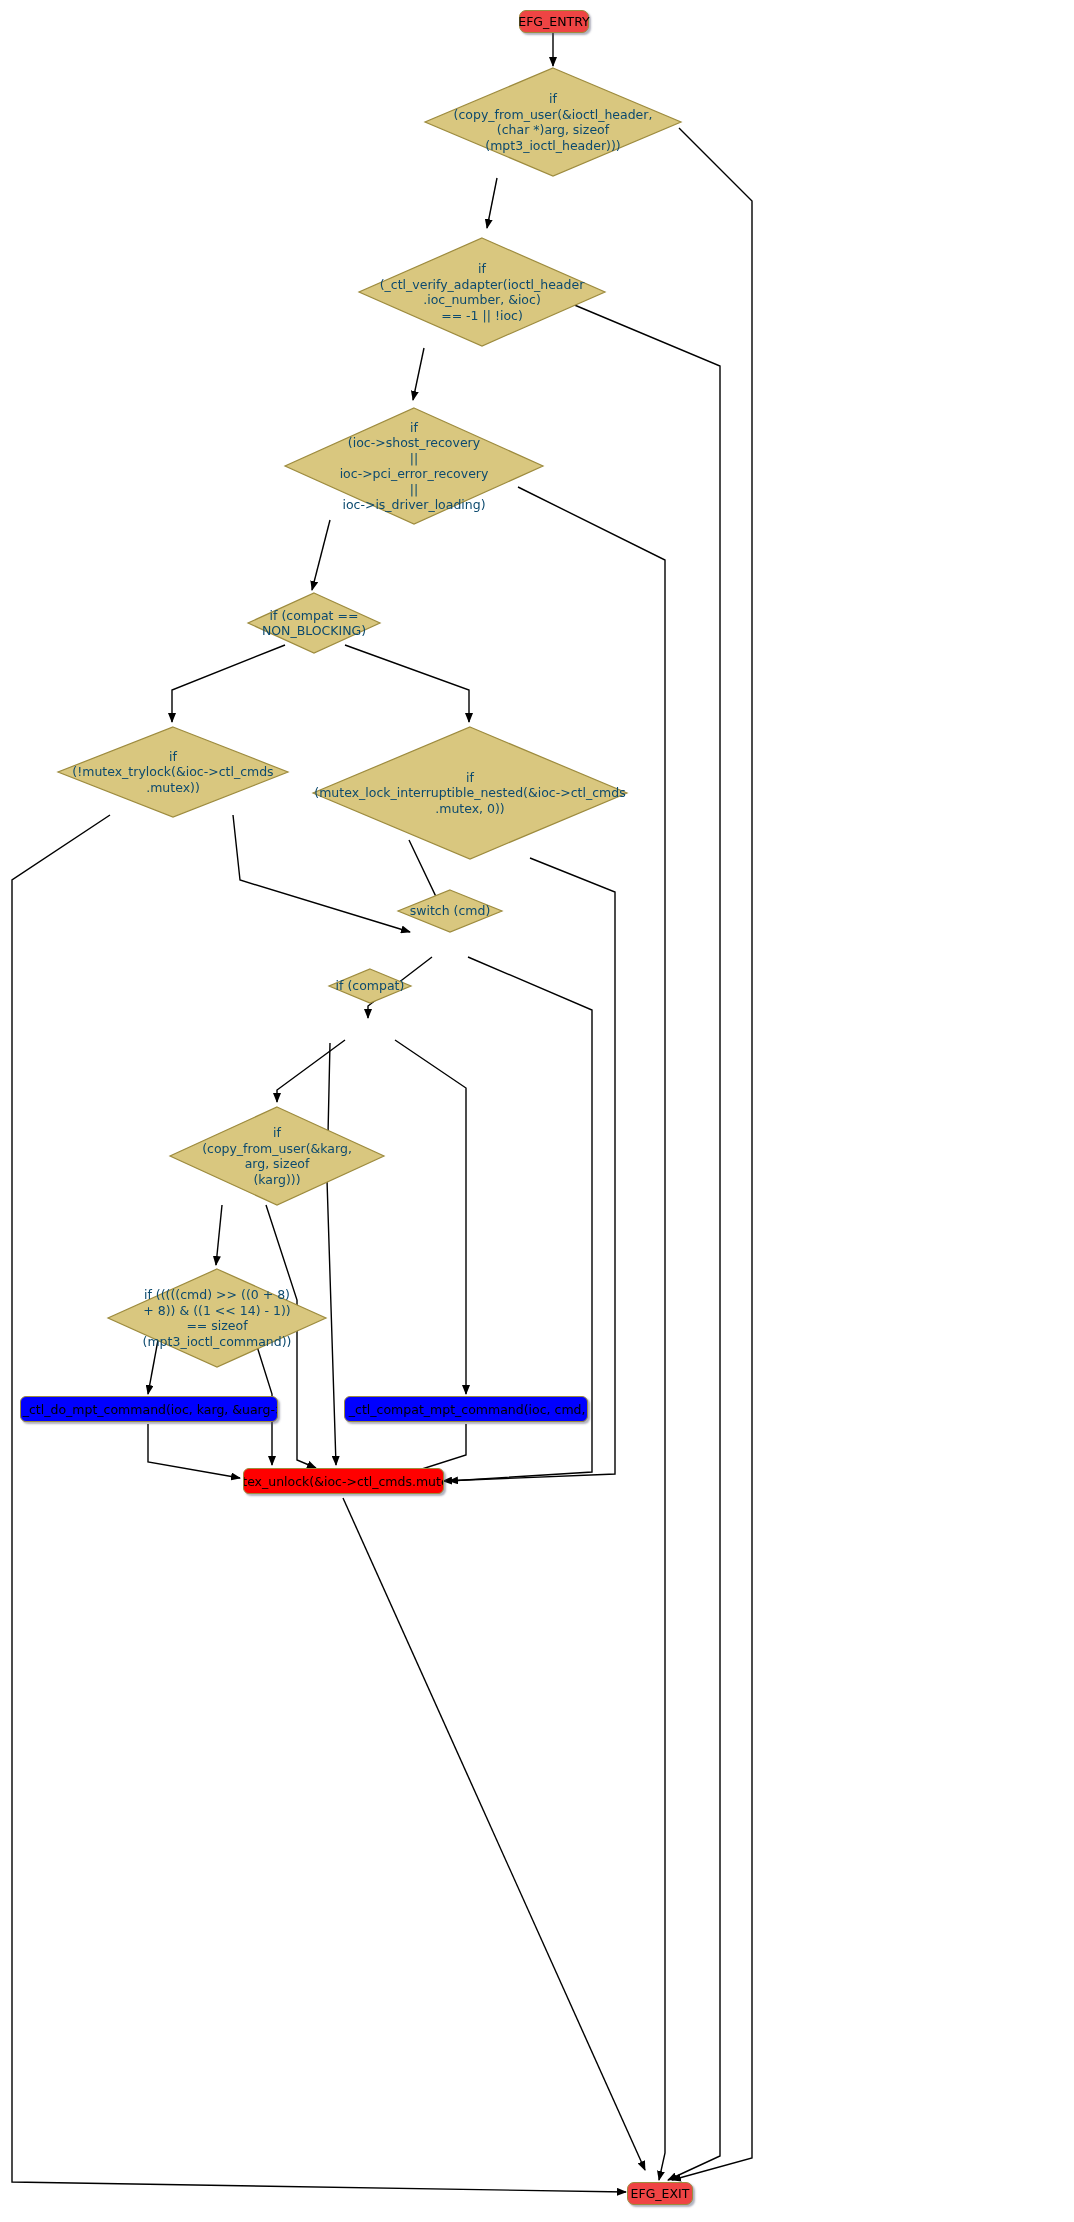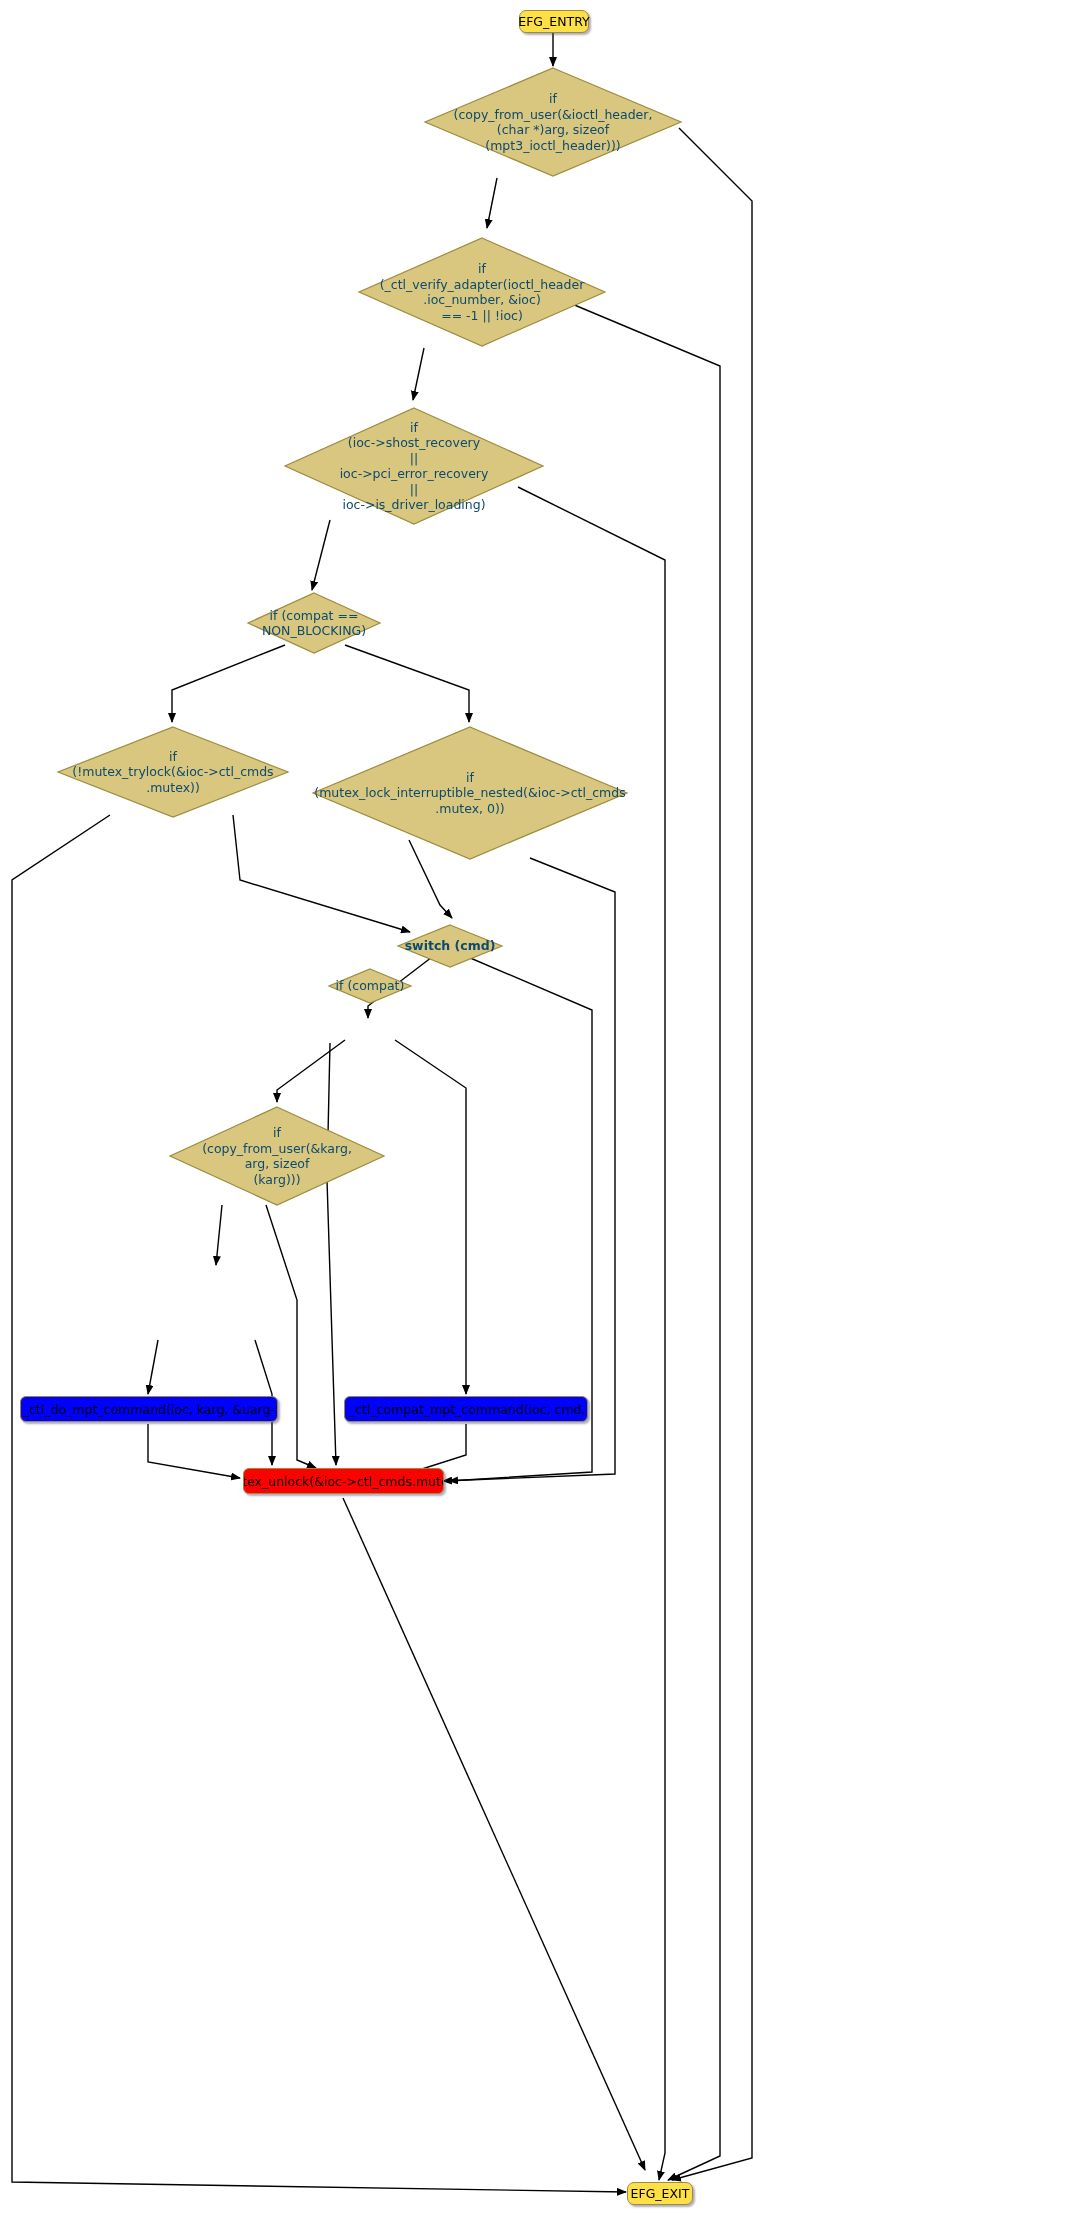--- a/index.html
+++ b/index.html
@@ -5,21 +5,21 @@
   html,body{margin:0;padding:0;background:#ffffff;}
   body{width:1074px;height:2222px;position:relative;overflow:hidden;
        font-family:"DejaVu Sans","Liberation Sans",sans-serif;}
   #stage{position:absolute;left:0;top:0;width:1074px;height:2222px;}
   svg#edges{position:absolute;left:0;top:0;width:1074px;height:2222px;overflow:visible;}
 
   .node{position:absolute;box-sizing:border-box;}
 
   
   .term{
-    background:#fde047;border:1px solid #9d8b3e;border-radius:7px;
+    background:#ef4444;border:1px solid #9d8b3e;border-radius:7px;
     box-shadow:2px 2px 2px rgba(80,80,110,.45);
     display:flex;align-items:center;justify-content:center;
     font-size:12.5px;color:#000;white-space:nowrap;
   }
   
   .dia{display:block;}
   .dia .shape{position:absolute;left:0;top:0;width:100%;height:100%;}
   .dia .txt{
     position:absolute;left:0;top:0;width:100%;height:100%;
     display:flex;align-items:center;justify-content:center;
@@ -154,21 +154,21 @@
 
   <div class="node dia" style="left:311px;top:726px;width:318px;height:134px;">
     <svg class="shape" viewBox="0 0 318 134" preserveAspectRatio="none">
       <polygon points="159,1 316,67 159,133 2,67" fill="#d9c77f" stroke="#9d8b3e" stroke-width="1.2"></polygon>
     </svg>
     <div class="txt">if
 (mutex_lock_interruptible_nested(&amp;ioc-&gt;ctl_cmds
 .mutex, 0))</div>
   </div>
 
-  <div class="node dia" style="left:396px;top:924px;width:108px;height:44px;font-weight:bold;">
+  <div class="node dia" style="left:396px;top:889px;width:108px;height:44px;">
     <svg class="shape" viewBox="0 0 108 44" preserveAspectRatio="none">
       <polygon points="54,1 106,22 54,43 2,22" fill="#d9c77f" stroke="#9d8b3e" stroke-width="1.2"></polygon>
     </svg>
     <div class="txt">switch (cmd)</div>
   </div>
 
   <div class="node dia" style="left:327px;top:968px;width:86px;height:36px;">
     <svg class="shape" viewBox="0 0 86 36" preserveAspectRatio="none">
       <polygon points="43,1 84,18 43,35 2,18" fill="#d9c77f" stroke="#9d8b3e" stroke-width="1.2"></polygon>
     </svg>
@@ -178,20 +178,29 @@
   <div class="node dia" style="left:168px;top:1106px;width:218px;height:100px;">
     <svg class="shape" viewBox="0 0 218 100" preserveAspectRatio="none">
       <polygon points="109,1 216,50 109,99 2,50" fill="#d9c77f" stroke="#9d8b3e" stroke-width="1.2"></polygon>
     </svg>
     <div class="txt">if
 (copy_from_user(&amp;karg,
 arg, sizeof
 (karg)))</div>
   </div>
 
+  <div class="node dia" style="left:106px;top:1268px;width:222px;height:100px;">
+    <svg class="shape" viewBox="0 0 222 100" preserveAspectRatio="none">
+      <polygon points="111,1 220,50 111,99 2,50" fill="#d9c77f" stroke="#9d8b3e" stroke-width="1.2"></polygon>
+    </svg>
+    <div class="txt">if (((((cmd) &gt;&gt; ((0 + 8)
++ 8)) &amp; ((1 &lt;&lt; 14) - 1))
+== sizeof
+(mpt3_ioctl_command))</div>
+  </div>
 
   <div class="node stmt blue" style="left:20px;top:1396px;width:258px;height:26px;">ret = _ctl_do_mpt_command(ioc, karg, &amp;uarg-&gt;mf);</div>
 
   <div class="node stmt blue" style="left:344px;top:1396px;width:244px;height:26px;">ret = _ctl_compat_mpt_command(ioc, cmd, arg);</div>
 
   <div class="node stmt red" style="left:243px;top:1468px;width:201px;height:26px;">mutex_unlock(&amp;ioc-&gt;ctl_cmds.mutex);</div>
 
   <div class="node term" style="left:627px;top:2182px;width:66px;height:23px;border-radius:7px;">EFG_EXIT</div>
 
 </div>

